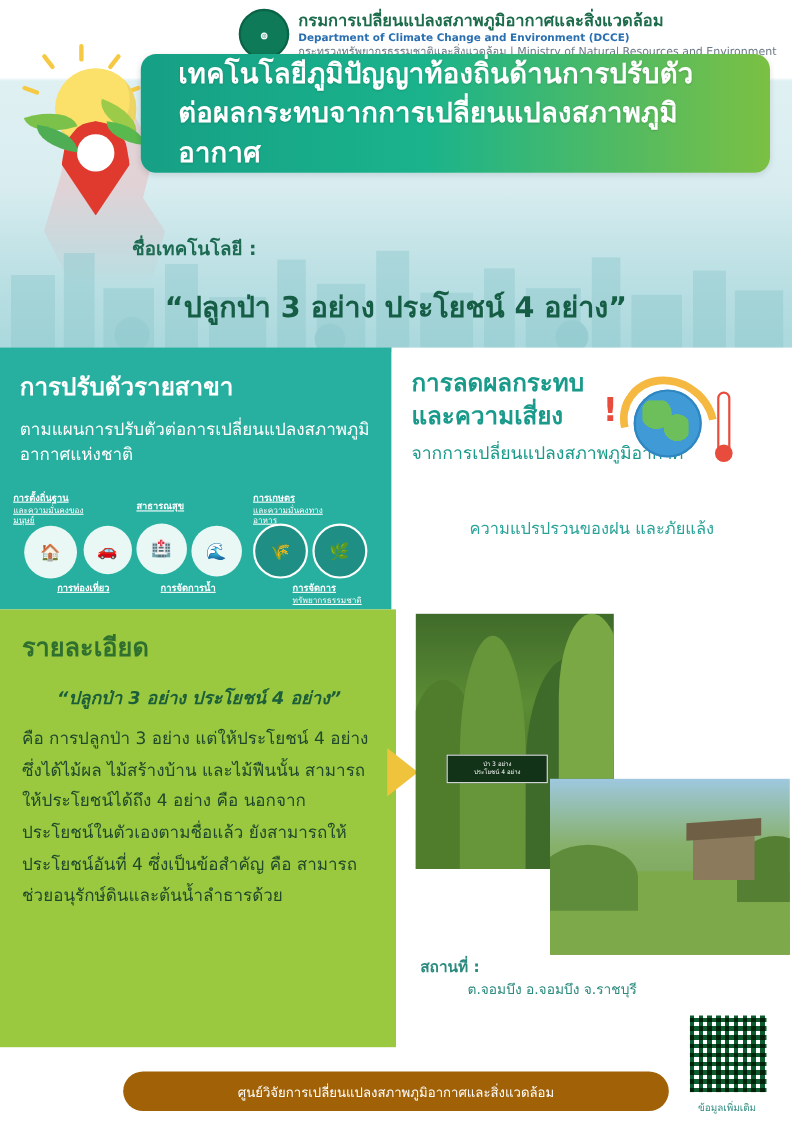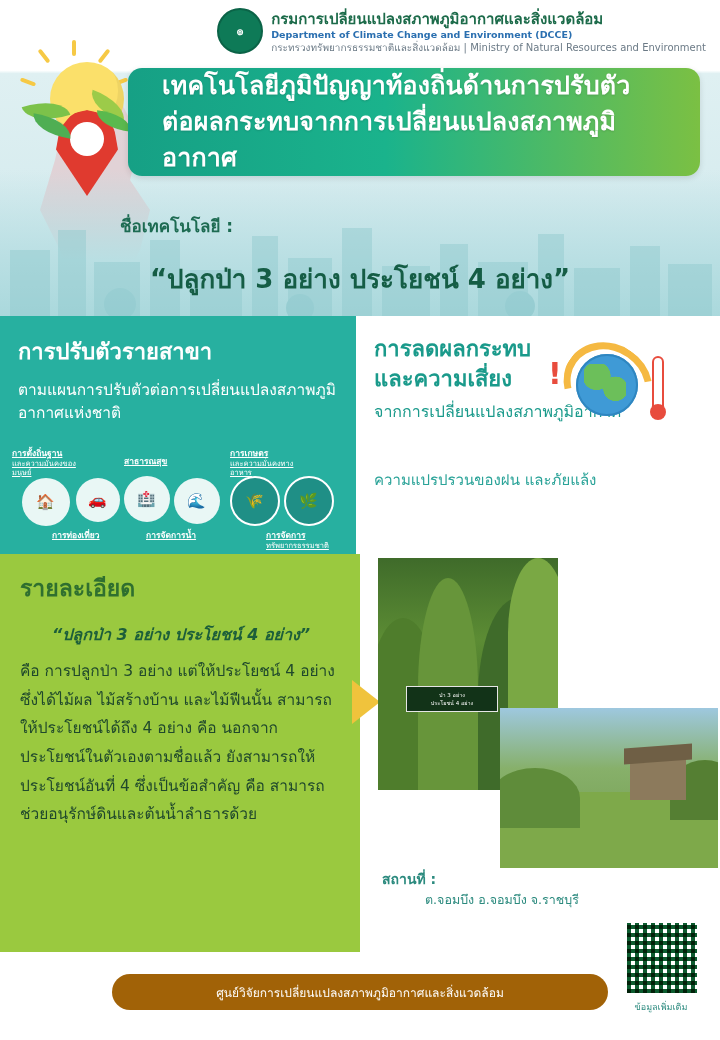--- a/index.html
+++ b/index.html
@@ -70,21 +70,21 @@
     position: absolute; background: #4caf50;
     border-radius: 0 100% 0 100%;
   }
   .leaf.l1 { left: 2px;  top: 60px; width: 44px; height: 22px; transform: rotate(-18deg); background:#7cc24a; }
   .leaf.l2 { left: 10px; top: 76px; width: 40px; height: 20px; transform: rotate(8deg);  background:#4fae53; }
   .leaf.l3 { left: 66px; top: 56px; width: 40px; height: 20px; transform: rotate(200deg); background:#9ccb49; }
   .leaf.l4 { left: 74px; top: 72px; width: 36px; height: 18px; transform: rotate(186deg); background:#5ab94e; }
   .ray { position: absolute; width: 4px; height: 16px; background: #f6c945; border-radius: 2px; }
 
   .title-card {
-    position: absolute; left: 128px; top: 68px; width: 572px; height: 108px;
+    position: absolute; left: 128px; top: 49px; width: 572px; height: 108px;
     background: linear-gradient(90deg, #16a085 0%, #1ab38c 45%, #7bc043 100%);
     border-radius: 14px;
     display: flex; flex-direction: column; justify-content: center;
     padding: 8px 18px 8px 34px;
     box-shadow: 0 2px 6px rgba(0,0,0,.12);
   }
   .title-l1, .title-l2 {
     color: #ffffff; font-size: 25px; font-weight: bold; line-height: 1.45;
     letter-spacing: .2px; text-shadow: 0 1px 2px rgba(0,0,0,.15);
   }
@@ -116,21 +116,21 @@
     color: #1b7f72; font-size: 15px;
   }
   .circ.dark { background: #1f8f86; color: #ffffff; border: 2px solid #ffffff; }
 
   .panel-right {
     position: absolute; left: 356px; top: 316px; width: 364px; height: 238px;
     background: #ffffff; padding: 18px 18px 0 18px;
   }
   .panel-right h2 { font-size: 22px; font-weight: bold; color: #1a9a8b; line-height: 1.35; }
   .panel-right p.sub { font-size: 16px; color: #1a9a8b; margin-top: 6px; }
-  .panel-right p.note { font-size: 15px; color: #2aa398; margin-top: 44px; }
+  .panel-right p.note { font-size: 15px; color: #2aa398; margin-top: 44px; text-align: center; }
 
   .globe-wrap { position: absolute; right: 50px; top: 22px; width: 120px; height: 96px; }
   .globe {
     position: absolute; left: 26px; top: 16px; width: 62px; height: 62px;
     border-radius: 50%; background: #3f9ad6;
     box-shadow: inset 0 0 0 2px #2f86c0;
   }
   .globe:after {
     content: ""; position: absolute; left: 8px; top: 10px; width: 42px; height: 40px;
     background:

